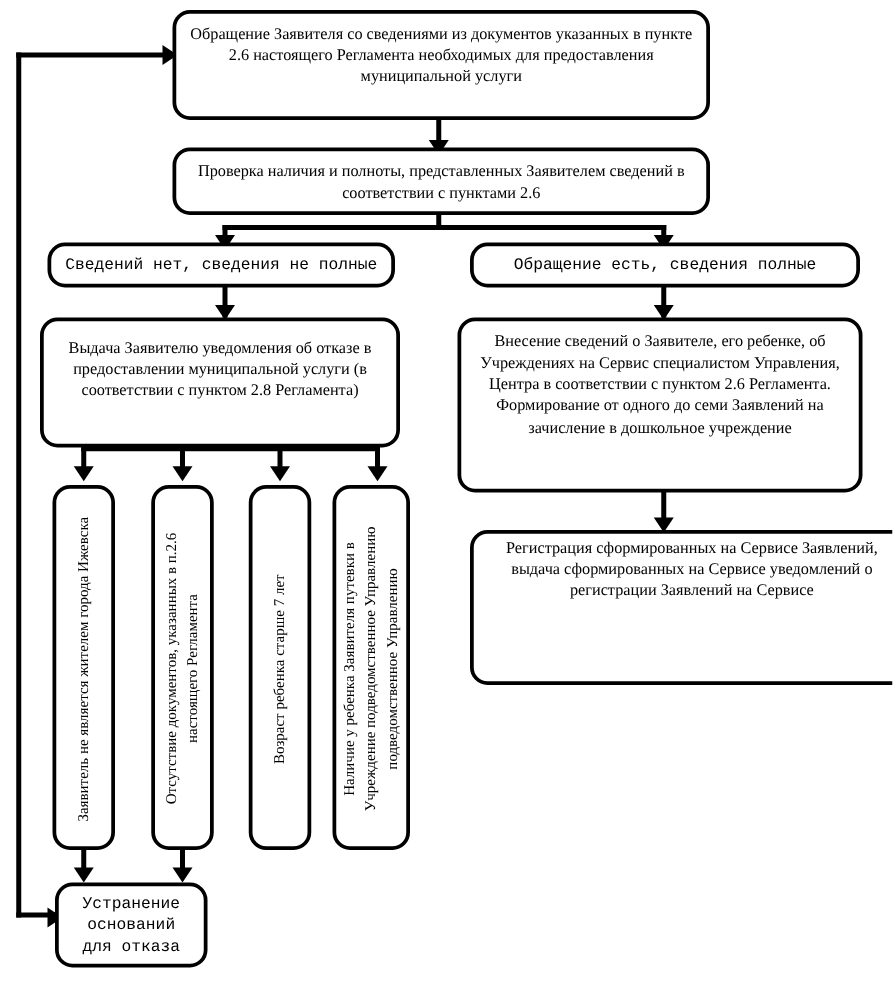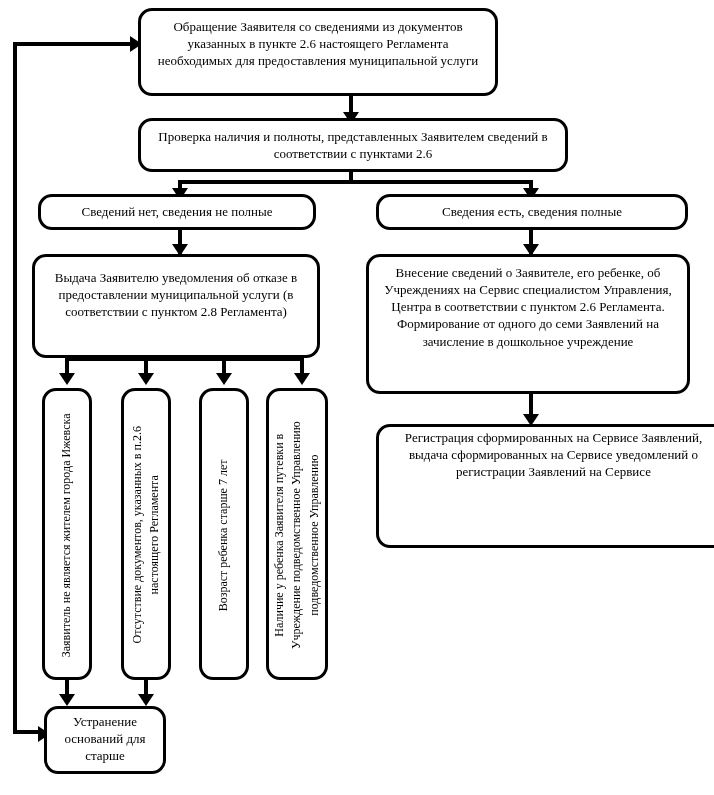--- a/index.html
+++ b/index.html
@@ -26,21 +26,22 @@
     background: #ffffff;
     display: flex;
     align-items: flex-start;
     justify-content: center;
     text-align: center;
     line-height: 1.32;
     padding: 7px 10px;
     z-index: 3;
   }
   .node.center-v {
-    align-items: flex-end;
+    align-items: center;
+    font-family: Liberation Mono, monospace;
   }
   .node .txt {
     display: block;
     width: 100%;
   }
   
   .vnode {
     position: absolute;
     box-sizing: border-box;
     border: 3px solid #000000;
@@ -121,34 +122,34 @@
   <div class="arrow-down" style="left:59px; top:373px;"></div>
   <div class="arrow-down" style="left:138px; top:373px;"></div>
   <div class="arrow-down" style="left:216px; top:373px;"></div>
   <div class="arrow-down" style="left:294px; top:373px;"></div>
 
   <div class="edge" style="left:65px; top:678px; width:4px; height:22px;"></div>
   <div class="arrow-down" style="left:59px; top:694px;"></div>
   <div class="edge" style="left:144px; top:678px; width:4px; height:22px;"></div>
   <div class="arrow-down" style="left:138px; top:694px;"></div>
 
-  <div class="node" style="left:138px; top:8px; width:360px; height:88px; font-size:13px;">
+  <div class="node" style="left:138px; top:8px; width:430px; height:88px; font-size:13px;">
     <span class="txt">Обращение Заявителя со сведениями из документов указанных в пункте 2.6 настоящего Регламента необходимых для предоставления муниципальной услуги</span>
   </div>
 
   <div class="node" style="left:138px; top:118px; width:430px; height:54px; font-size:13px;justify-content:flex-end;">
     <span class="txt">Проверка наличия и полноты, представленных Заявителем сведений в соответствии с пунктами 2.6</span>
   </div>
 
   <div class="node center-v" style="left:38px; top:194px; width:278px; height:36px; font-size:13px;">
     <span class="txt">Сведений нет, сведения не полные</span>
   </div>
 
   <div class="node center-v" style="left:376px; top:194px; width:312px; height:36px; font-size:13px;">
-    <span class="txt">Сведения есть, сведения полные</span>
+    <span class="txt">Обращение есть, сведения полные</span>
   </div>
 
   <div class="node" style="left:32px; top:254px; width:288px; height:104px; font-size:13px; padding-top:12px;">
     <span class="txt">Выдача Заявителю уведомления об отказе в предоставлении муниципальной услуги (в соответствии с пунктом 2.8 Регламента)</span>
   </div>
 
   <div class="node" style="left:366px; top:254px; width:324px; height:140px; font-size:13px; ">
     <span class="txt">Внесение сведений о Заявителе, его ребенке, об Учреждениях на Сервис специалистом Управления, Центра в соответствии с пунктом 2.6 Регламента.  Формирование от одного до семи Заявлений на зачисление в дошкольное учреждение</span>
   </div>
 
@@ -166,16 +167,16 @@
 
   <div class="vnode" style="left:199px; top:388px; width:50px; height:292px;">
     <span class="vtxt" style="width:264px; font-size:12px;">Возраст ребенка старше 7 лет</span>
   </div>
 
   <div class="vnode" style="left:266px; top:388px; width:62px; height:292px;">
     <span class="vtxt" style="width:264px; font-size:12px;">Наличие у ребенка  Заявителя путевки в Учреждение подведомственное Управлению подведомственное Управлению</span>
   </div>
 
   <div class="node center-v" style="left:44px; top:706px; width:122px; height:68px; font-size:13px;">
-    <span class="txt">Устранение оснований для старше</span>
+    <span class="txt">Устранение оснований для отказа</span>
   </div>
 
 </div>
 
 </body></html>

